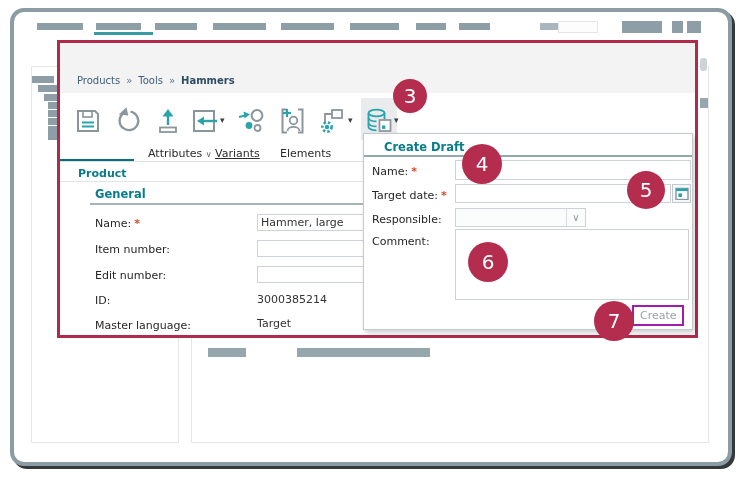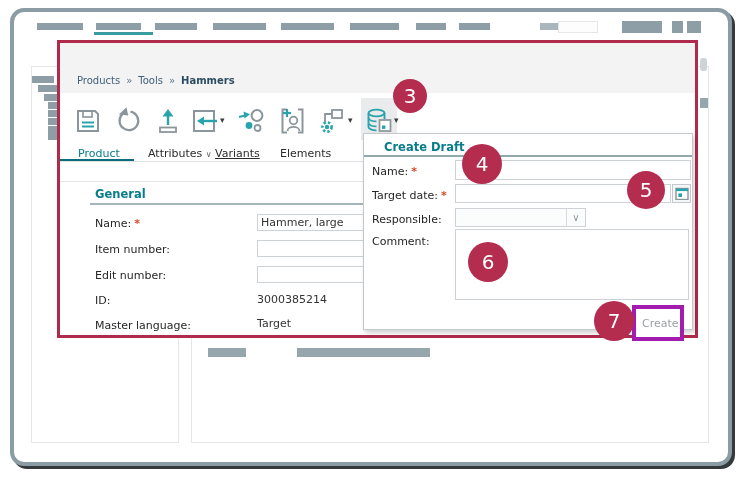--- a/index.html
+++ b/index.html
@@ -22,21 +22,21 @@
   #breadcrumb{left:17px;top:32px;font-size:10px;color:#40607a;display:flex;gap:6px;align-items:center;white-space:nowrap;}
   #breadcrumb .sep{color:#5a7486;}
   #breadcrumb .last{font-weight:bold;color:#2e4d63;}
   
   .tbtn{width:32px;height:36px;display:flex;align-items:center;justify-content:center;cursor:pointer;}
   .caret{font-size:9px;color:#3c3c3c;line-height:9px;}
   #db-highlight{background:#e9ebec;}
   #toolbar-sep{left:0px;top:97px;width:629px;height:41px;border-bottom:1px solid #e2e5e7;}
   
   .tab{top:104px;font-size:11px;color:#2b2b2b;cursor:pointer;white-space:nowrap;}
-  .tab.active{color:#077c8a;font-weight:normal;}
+  .tab.active{color:#077c8a;font-weight:bold;margin-top:20px;}
   #tab-underline{left:0px;top:116px;width:74px;height:3px;background:#0b6e7c;}
   #tabs-border{left:0px;top:118px;width:629px;height:1px;background:#dde1e3;}
   
   .section-title{font-size:11.5px;font-weight:bold;color:#077c8a;}
   #general-underline{left:30px;top:160px;width:276px;height:2px;background:#a6b5bb;}
   .flabel{color:#262626;white-space:nowrap;}
   .req{color:#d6492a;font-weight:bold;margin-left:3px;}
   .tinput{border:1px solid #ccd2d6;background:#fff;height:15px;font:11px "DejaVu Sans",sans-serif;
           color:#333;padding:0 3px;outline:none;}
   .ftext{color:#333;}
@@ -44,22 +44,22 @@
   #popup{left:303px;top:90px;width:328px;height:195px;background:#fff;border:1px solid #c3c9cd;
          box-shadow:2px 3px 5px rgba(0,0,0,0.18);z-index:4;}
   #popup-title{left:8px;top:6px;margin-left:12px;}
   #popup-sep{left:0;top:21px;width:100%;height:2px;background:#8fa9af;}
   .pselect{border:1px solid #ccd2d6;background:#fbfcfc;display:flex;align-items:center;justify-content:flex-end;cursor:pointer;}
   .pselect .chev{width:18px;height:100%;border-left:1px solid #d7dcdf;color:#8a979e;font-size:10px;
                  display:flex;align-items:center;justify-content:center;}
   .ptextarea{border:1px solid #ccd2d6;background:#fff;resize:none;outline:none;
              font:11px "DejaVu Sans",sans-serif;}
   .cal-btn{border:1px solid #c3c9cd;background:#f4f6f7;display:flex;align-items:center;justify-content:center;cursor:pointer;}
-  #create-btn{border:4px solid #a21caf;background:#fff;color:#9aa1a7;font:11px "DejaVu Sans",sans-serif;
-              width:52px;height:36px;cursor:default;}
+  #create-btn{border:2px solid #a21caf;background:#fff;color:#9aa1a7;font:11px "DejaVu Sans",sans-serif;
+              width:52px;height:21px;cursor:default;}
   
   .badge{background:#b42c4e;border-radius:50%;color:#fff;display:flex;align-items:center;justify-content:center;
          font-size:20px;z-index:6;}
   
   .sb1{background:#ccd4d8;border-radius:3px;}
   .sb2{background:#97a5ac;}
 </style>
 </head>
 <body>
 

